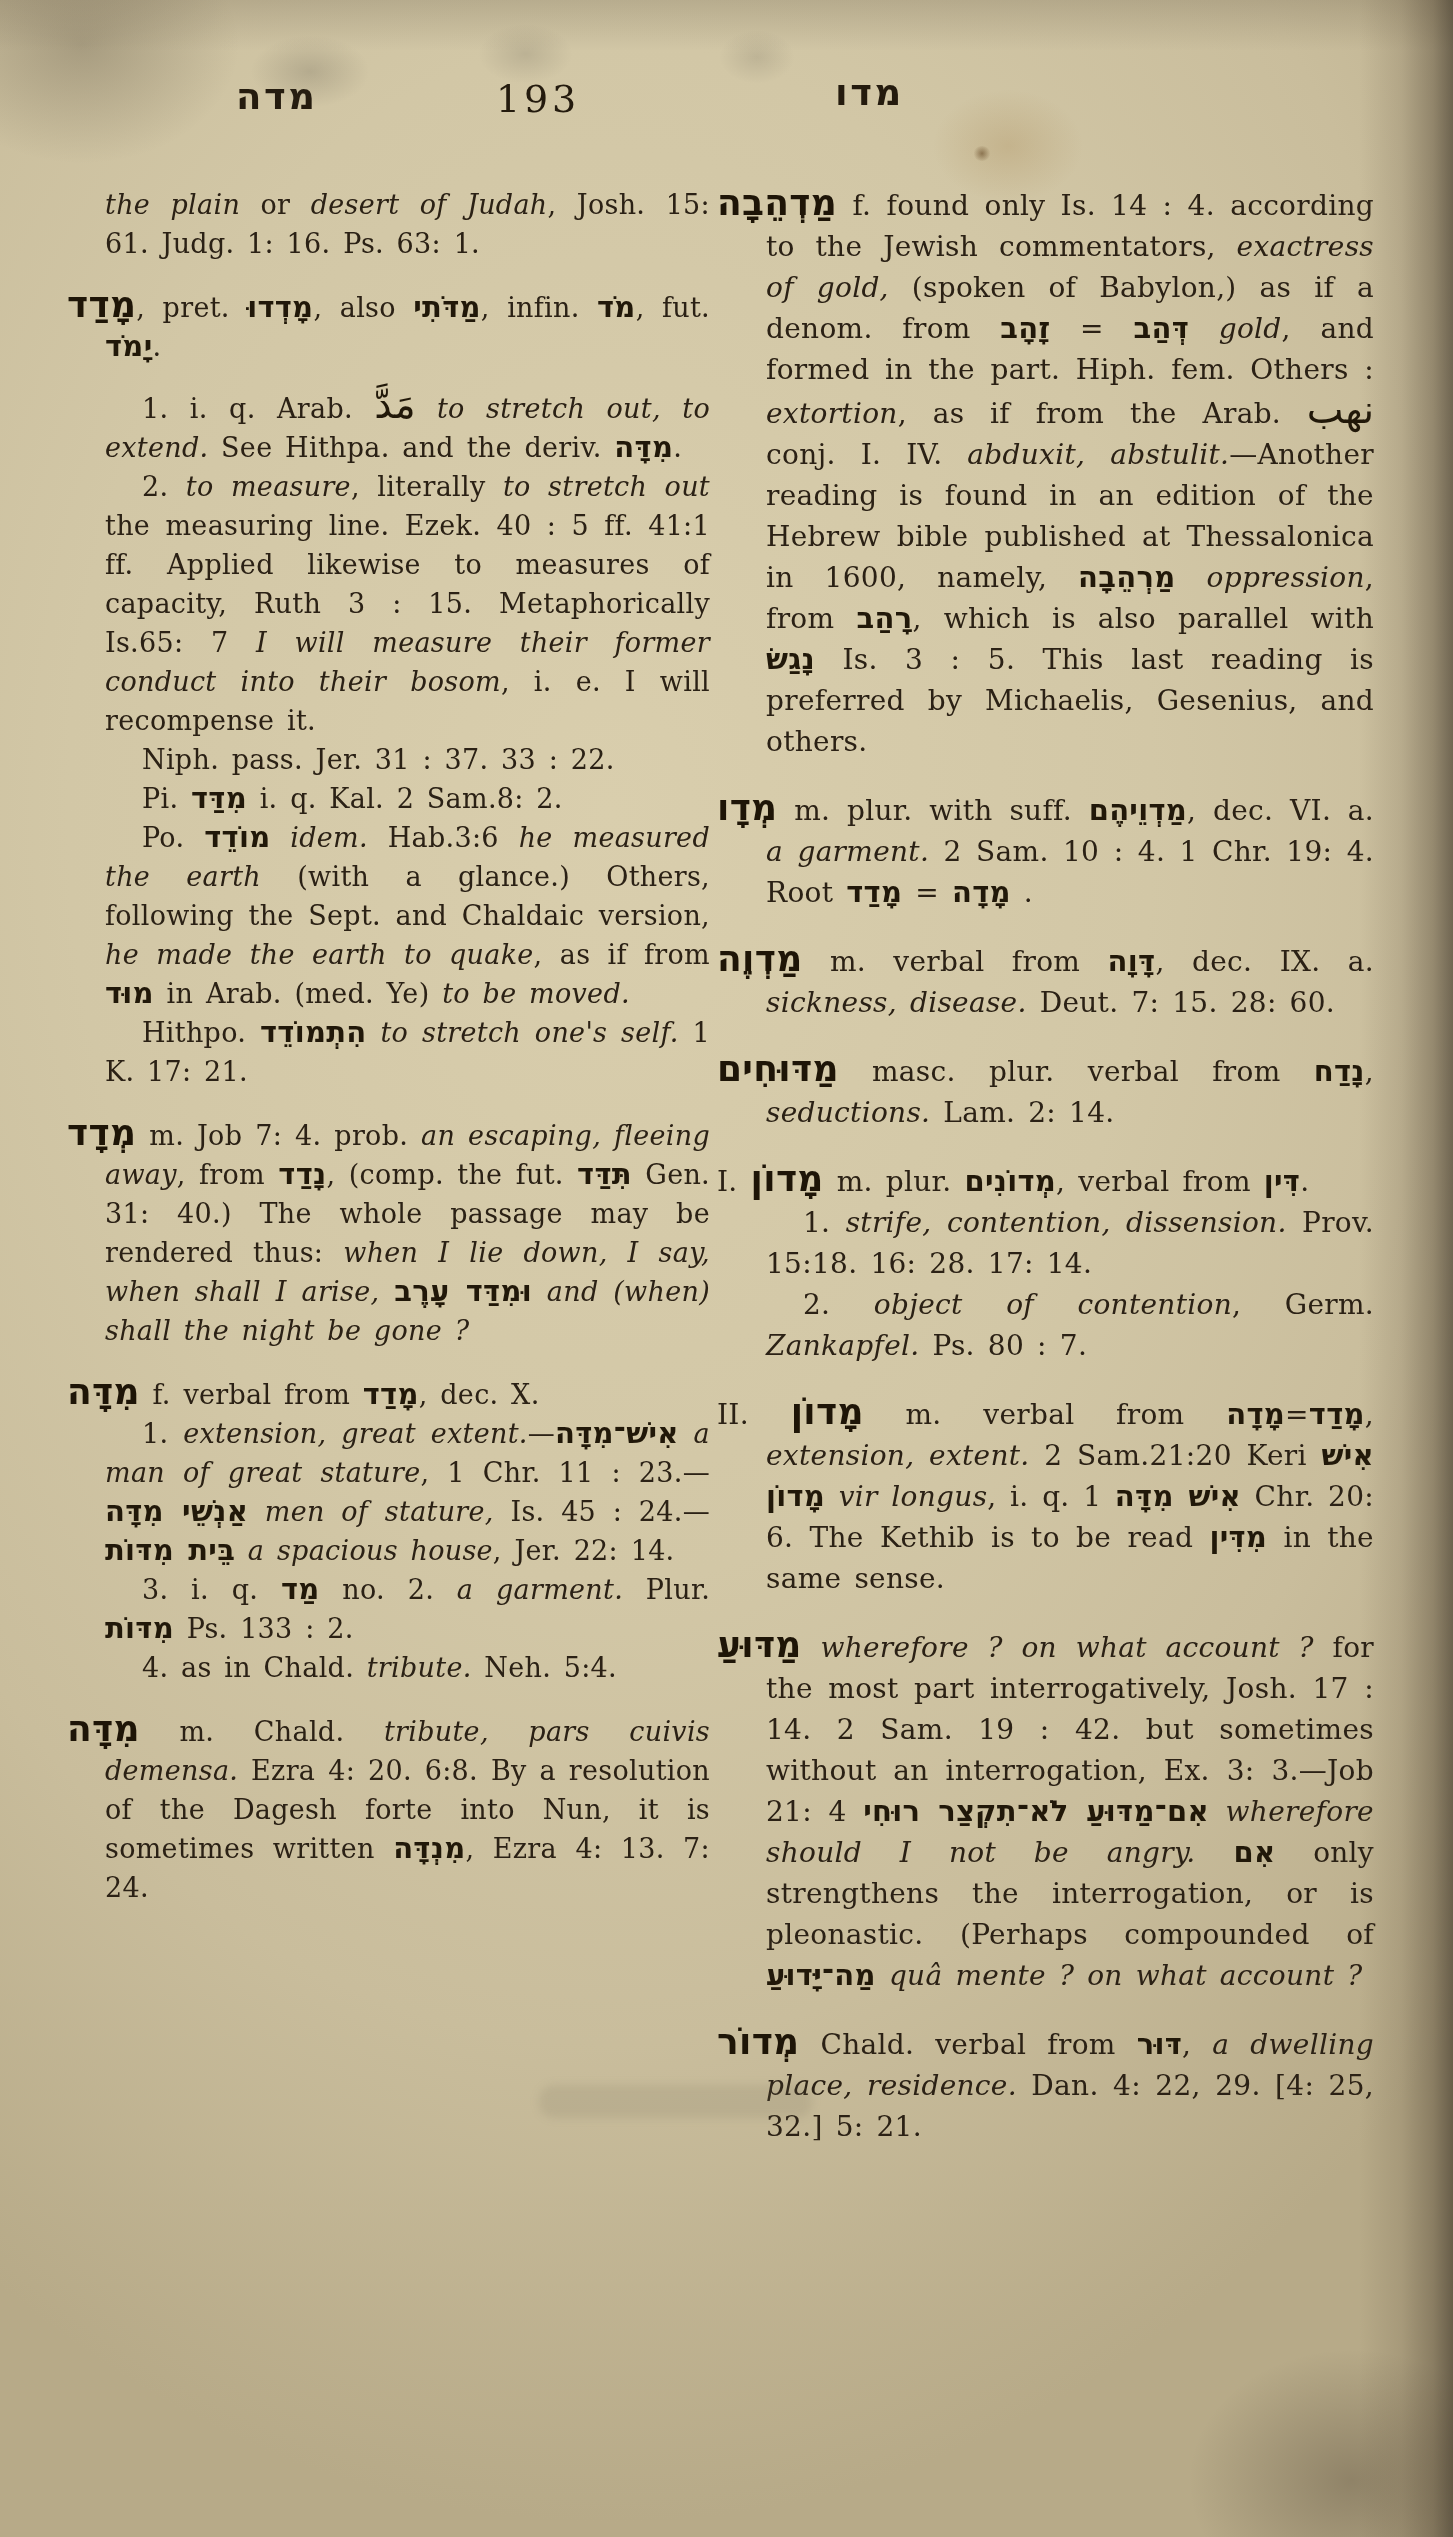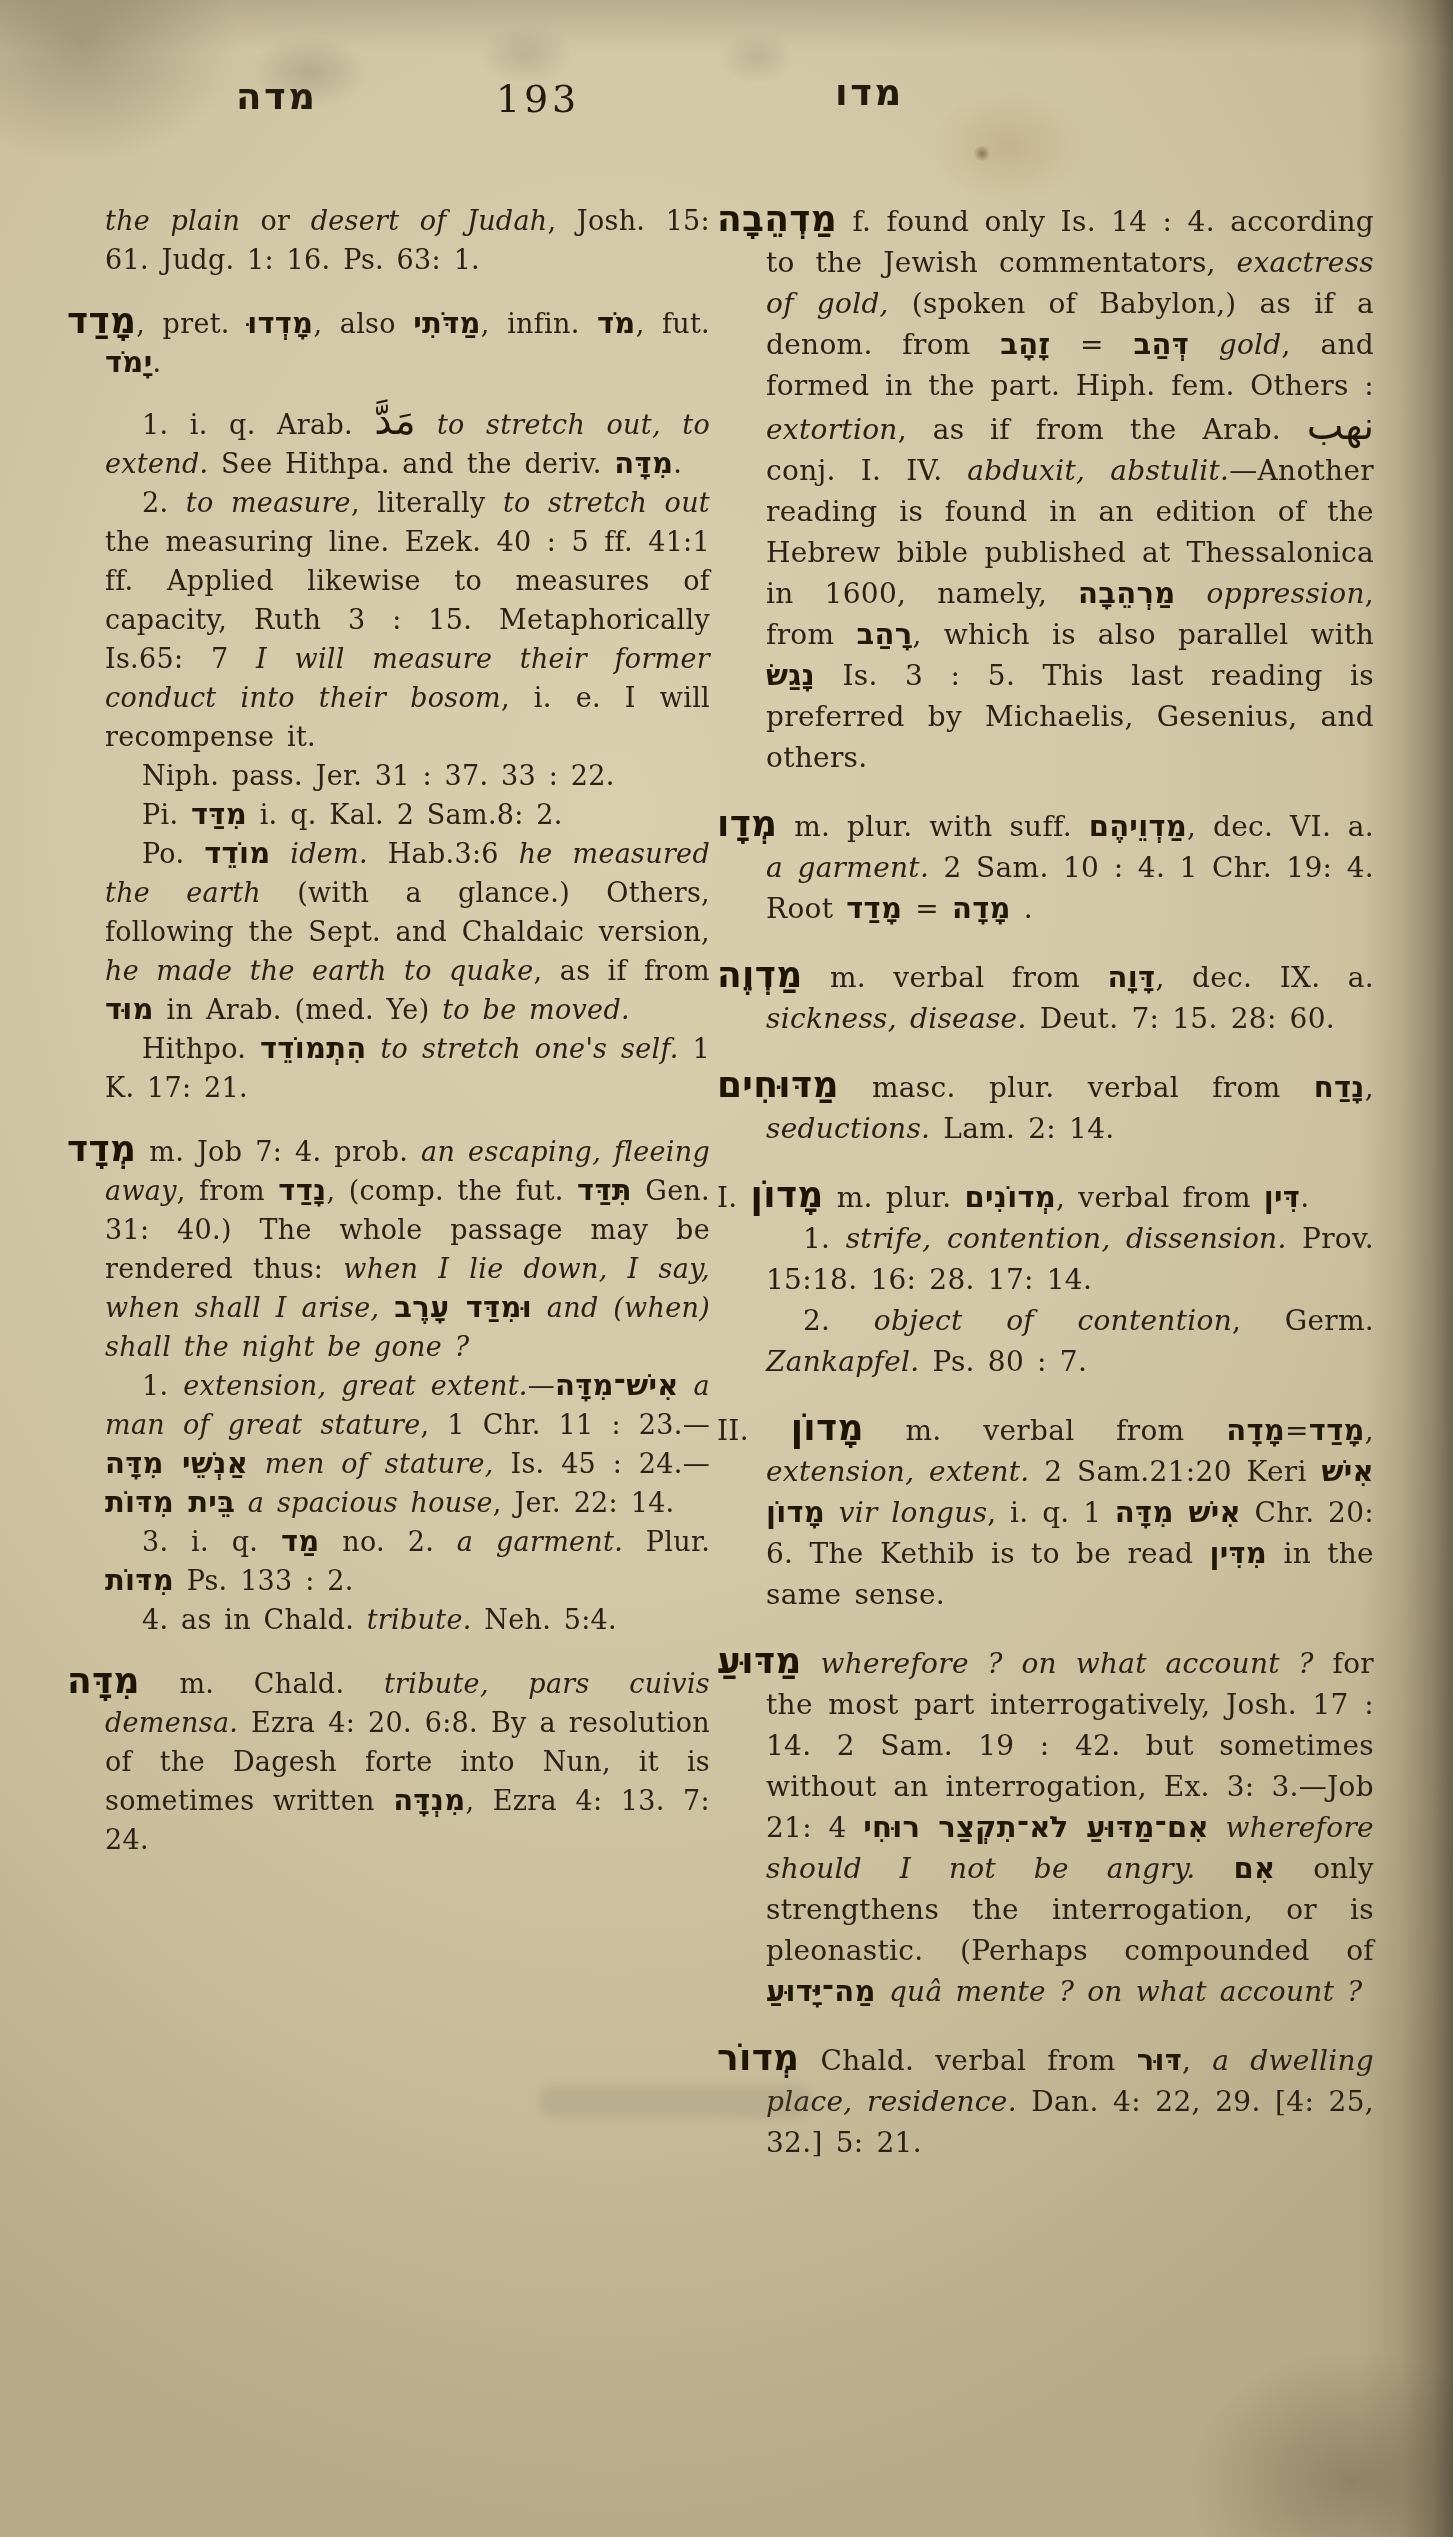--- a/index.html
+++ b/index.html
@@ -32,21 +32,21 @@
     margin:0;text-align:justify;
     font-size:27px;line-height:39px;
     word-spacing:3.8px;letter-spacing:0.3px;
   }
   .col-right .para{font-size:28px;line-height:41px;}
   .para.hang{text-indent:-38px;margin-top:25px;}
   .col-right .para.hang{text-indent:-49px;margin-top:28px;}
   .para.sense{text-indent:37px;}
   .para.cont{text-indent:0;}
   .para.gap{margin-top:19px;}
-  .col .para:first-child{margin-top:16px;}
+  .col .para:first-child{margin-top:0;}
   .it{font-style:italic;}
   .heb{
     font-family:"DejaVu Sans","Liberation Sans",sans-serif;
     font-weight:700;font-size:29px;line-height:1;color:#211809;
   }
   .hw{
     font-family:"DejaVu Sans","Liberation Sans",sans-serif;
     font-weight:700;font-size:36px;line-height:0.85;color:#1e1507;
   }
   .ar{
@@ -88,20 +88,21 @@
   <div class="col col-left">
       <p class="para cont"><span class="it">the plain </span><span>or </span><span class="it">desert of Judah</span><span>, Josh. 15: 61.  Judg. 1: 16.  Ps. 63: 1.</span></p>
       <p class="para hang"><span class="hw">מָדַד</span><span>, pret. </span><span class="heb">מָדְדוּ</span><span>, also </span><span class="heb">מַדֹּתִי</span><span>, infin. </span><span class="heb">מֹד</span><span>, fut. </span><span class="heb">יָמֹד</span><span>.</span></p>
       <p class="para sense gap"><span>1. i. q. Arab. </span><span class="ar">مَدَّ</span><span> </span><span class="it">to stretch out, to extend.</span><span>  See Hithpa. and the deriv. </span><span class="heb">מִדָּה</span><span>.</span></p>
       <p class="para sense"><span>2. </span><span class="it">to measure</span><span>, literally </span><span class="it">to stretch out</span><span> the measuring line.  Ezek. 40 : 5 ff. 41:1 ff.  Applied likewise to measures of capacity, Ruth 3 : 15.  Metaphorically Is.65: 7 </span><span class="it">I will measure their former conduct into their bosom</span><span>, i. e. I will recompense it.</span></p>
       <p class="para sense"><span>Niph. pass. Jer. 31 : 37. 33 : 22.</span></p>
       <p class="para sense"><span>Pi. </span><span class="heb">מִדַּד</span><span> i. q. Kal. 2 Sam.8: 2.</span></p>
       <p class="para sense"><span>Po. </span><span class="heb">מוֹדֵד</span><span> </span><span class="it">idem.</span><span>  Hab.3:6 </span><span class="it">he measured the earth</span><span> (with a glance.)  Others, following the Sept. and Chaldaic version, </span><span class="it">he made the earth to quake</span><span>, as if from </span><span class="heb">מוּד</span><span> in Arab. (med. Ye) </span><span class="it">to be moved.</span></p>
       <p class="para sense"><span>Hithpo. </span><span class="heb">הִתְמוֹדֵד</span><span> </span><span class="it">to stretch one's self.</span><span> 1 K. 17: 21.</span></p>
       <p class="para hang"><span class="hw">מְדָד</span><span> m. Job 7: 4. prob. </span><span class="it">an escaping, fleeing away</span><span>, from </span><span class="heb">נָדַד</span><span>, (comp. the fut. </span><span class="heb">תִּדַּד</span><span> Gen. 31: 40.)  The whole passage may be rendered thus: </span><span class="it">when I lie down, I say, when shall I arise,</span><span> </span><span class="heb">וּמִדַּד עָרֶב</span><span> </span><span class="it">and (when) shall the night be gone ?</span></p>
+      <p class="para hang"><span class="hw">מִדָּה</span><span> f. verbal from </span><span class="heb">מָדַד</span><span>, dec. X.</span></p>
       <p class="para sense"><span>1. </span><span class="it">extension, great extent.</span><span>—</span><span class="heb">אִישׁ־מִדָּה</span><span> </span><span class="it">a man of great stature</span><span>, 1 Chr. 11 : 23.—</span><span class="heb">אַנְשֵׁי מִדָּה</span><span> </span><span class="it">men of stature,</span><span> Is. 45 : 24.—</span><span class="heb">בֵּית מִדּוֹת</span><span> </span><span class="it">a spacious house</span><span>, Jer. 22: 14.</span></p>
       <p class="para sense"><span>3. i. q. </span><span class="heb">מַד</span><span> no. 2. </span><span class="it">a garment.</span><span>  Plur. </span><span class="heb">מִדּוֹת</span><span> Ps. 133 : 2.</span></p>
       <p class="para sense"><span>4. as in Chald. </span><span class="it">tribute.</span><span>  Neh. 5:4.</span></p>
       <p class="para hang"><span class="hw">מִדָּה</span><span> m. Chald. </span><span class="it">tribute, pars cuivis demensa.</span><span> Ezra 4: 20. 6:8. By a resolution of the Dagesh forte into Nun, it is sometimes written </span><span class="heb">מִנְדָּה</span><span>, Ezra 4: 13. 7: 24.</span></p>
     </div>
   <div class="col col-right">
       <p class="para hang"><span class="hw">מַדְהֵבָה</span><span> f. found only Is. 14 : 4. according to the Jewish commentators, </span><span class="it">exactress of gold,</span><span> (spoken of Babylon,) as if a denom. from </span><span class="heb">דְּהַב</span><span> = </span><span class="heb">זָהָב</span><span> </span><span class="it">gold</span><span>, and formed in the part. Hiph. fem.  Others : </span><span class="it">extortion</span><span>, as if from the Arab. </span><span class="ar">نهب</span><span> conj. I. IV. </span><span class="it">abduxit, abstulit.</span><span>—Another reading is found in an edition of the Hebrew bible published at Thessalonica in 1600, namely, </span><span class="heb">מַרְהֵבָה</span><span> </span><span class="it">oppression</span><span>, from </span><span class="heb">רָהַב</span><span>, which is also parallel with </span><span class="heb">נָגַשׂ</span><span> Is. 3 : 5.  This last reading is preferred by Michaelis, Gesenius, and others.</span></p>
       <p class="para hang"><span class="hw">מְדָו</span><span> m. plur. with suff. </span><span class="heb">מַדְוֵיהֶם</span><span>, dec. VI. a. </span><span class="it">a garment.</span><span>  2 Sam. 10 : 4. 1 Chr. 19: 4.  Root </span><span class="heb">מָדָה</span><span> = </span><span class="heb">מָדַד</span><span> .</span></p>
       <p class="para hang"><span class="hw">מַדְוֶה</span><span> m. verbal from </span><span class="heb">דָּוָה</span><span>, dec. IX. a. </span><span class="it">sickness, disease.</span><span> Deut. 7: 15. 28: 60.</span></p>
       <p class="para hang"><span class="hw">מַדּוּחִים</span><span> masc. plur. verbal from </span><span class="heb">נָדַח</span><span>, </span><span class="it">seductions.</span><span> Lam. 2: 14.</span></p>

